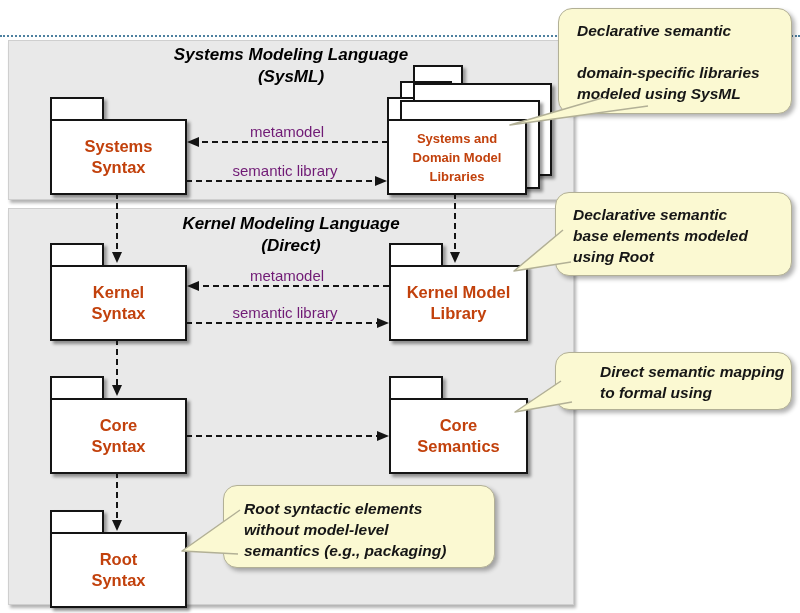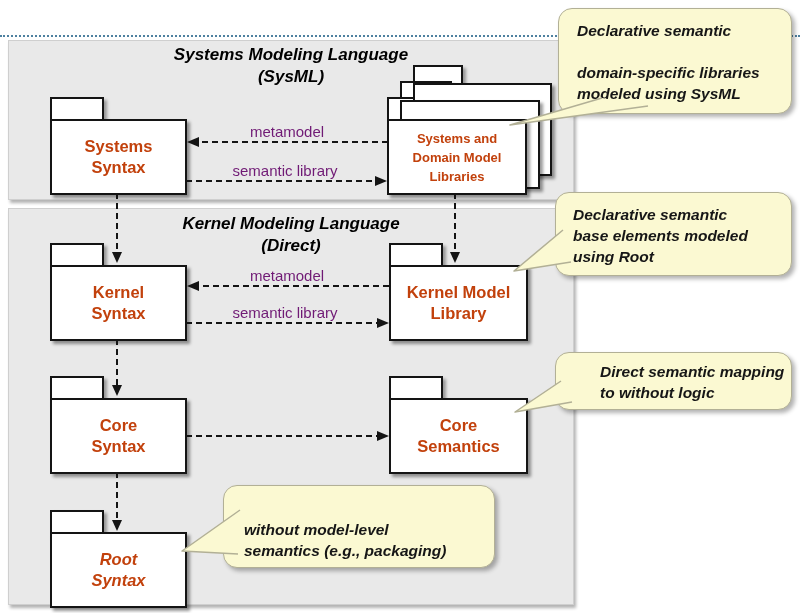--- a/index.html
+++ b/index.html
@@ -109,21 +109,21 @@
 
   <div class="tab" style="left:389px;top:376px;width:50px;height:25px;"></div>
   <div class="pbody" style="left:389px;top:398px;width:135px;height:72px;">
     <div class="plabel">
       <span>Core</span><br>
       <span>Semantics</span>
     </div>
   </div>
 
   <div class="tab" style="left:50px;top:510px;width:50px;height:25px;"></div>
-  <div class="pbody" style="left:50px;top:532px;width:133px;height:72px;font-style:italic;">
+  <div class="pbody" style="left:50px;top:532px;width:133px;height:72px;">
     <div class="plabel">
       <span>Root</span><br>
       <span>Syntax</span>
     </div>
   </div>
 
   <div class="alabel" style="left:207px;top:121px;width:160px;">metamodel</div>
   <div class="alabel" style="left:205px;top:160px;width:160px;">semantic library</div>
   <div class="alabel" style="left:207px;top:265px;width:160px;">metamodel</div>
   <div class="alabel" style="left:205px;top:302px;width:160px;">semantic library</div>
@@ -189,27 +189,27 @@
     <div class="ctext" style="left:17px;top:11px;">
       <span>Declarative semantic</span><br>
       <span>base elements modeled</span><br>
       <span>using Root</span>
     </div>
   </div>
 
   <div class="callout" style="left:555px;top:352px;width:235px;height:56px;">
     <div class="ctext" style="left:17px;top:8px;margin-left:27px;">
       <span>Direct semantic mapping</span><br>
-      <span>to without logic</span>
+      <span>to formal using</span>
     </div>
   </div>
 
   <div class="callout" style="left:223px;top:485px;width:270px;height:81px;">
     <div class="ctext" style="left:20px;top:12px;">
-      <br>
+      <span>Root syntactic elements</span><br>
       <span>without model-level</span><br>
       <span>semantics (e.g., packaging)</span>
     </div>
   </div>
 
   <svg class="tails" width="800" height="613">
     <path d="M 602,98 L 510,125 L 648,106" fill="#fbf9d2" stroke="#b2b096" stroke-width="1.5" stroke-linejoin="round"></path>
     <path d="M 563,230 L 514,271 L 571,262" fill="#fbf9d2" stroke="#b2b096" stroke-width="1.5" stroke-linejoin="round"></path>
     <path d="M 561,381 L 515,412 L 572,402" fill="#fbf9d2" stroke="#b2b096" stroke-width="1.5" stroke-linejoin="round"></path>
     <path d="M 240,510 L 182,551 L 238,554" fill="#fbf9d2" stroke="#b2b096" stroke-width="1.5" stroke-linejoin="round"></path>

